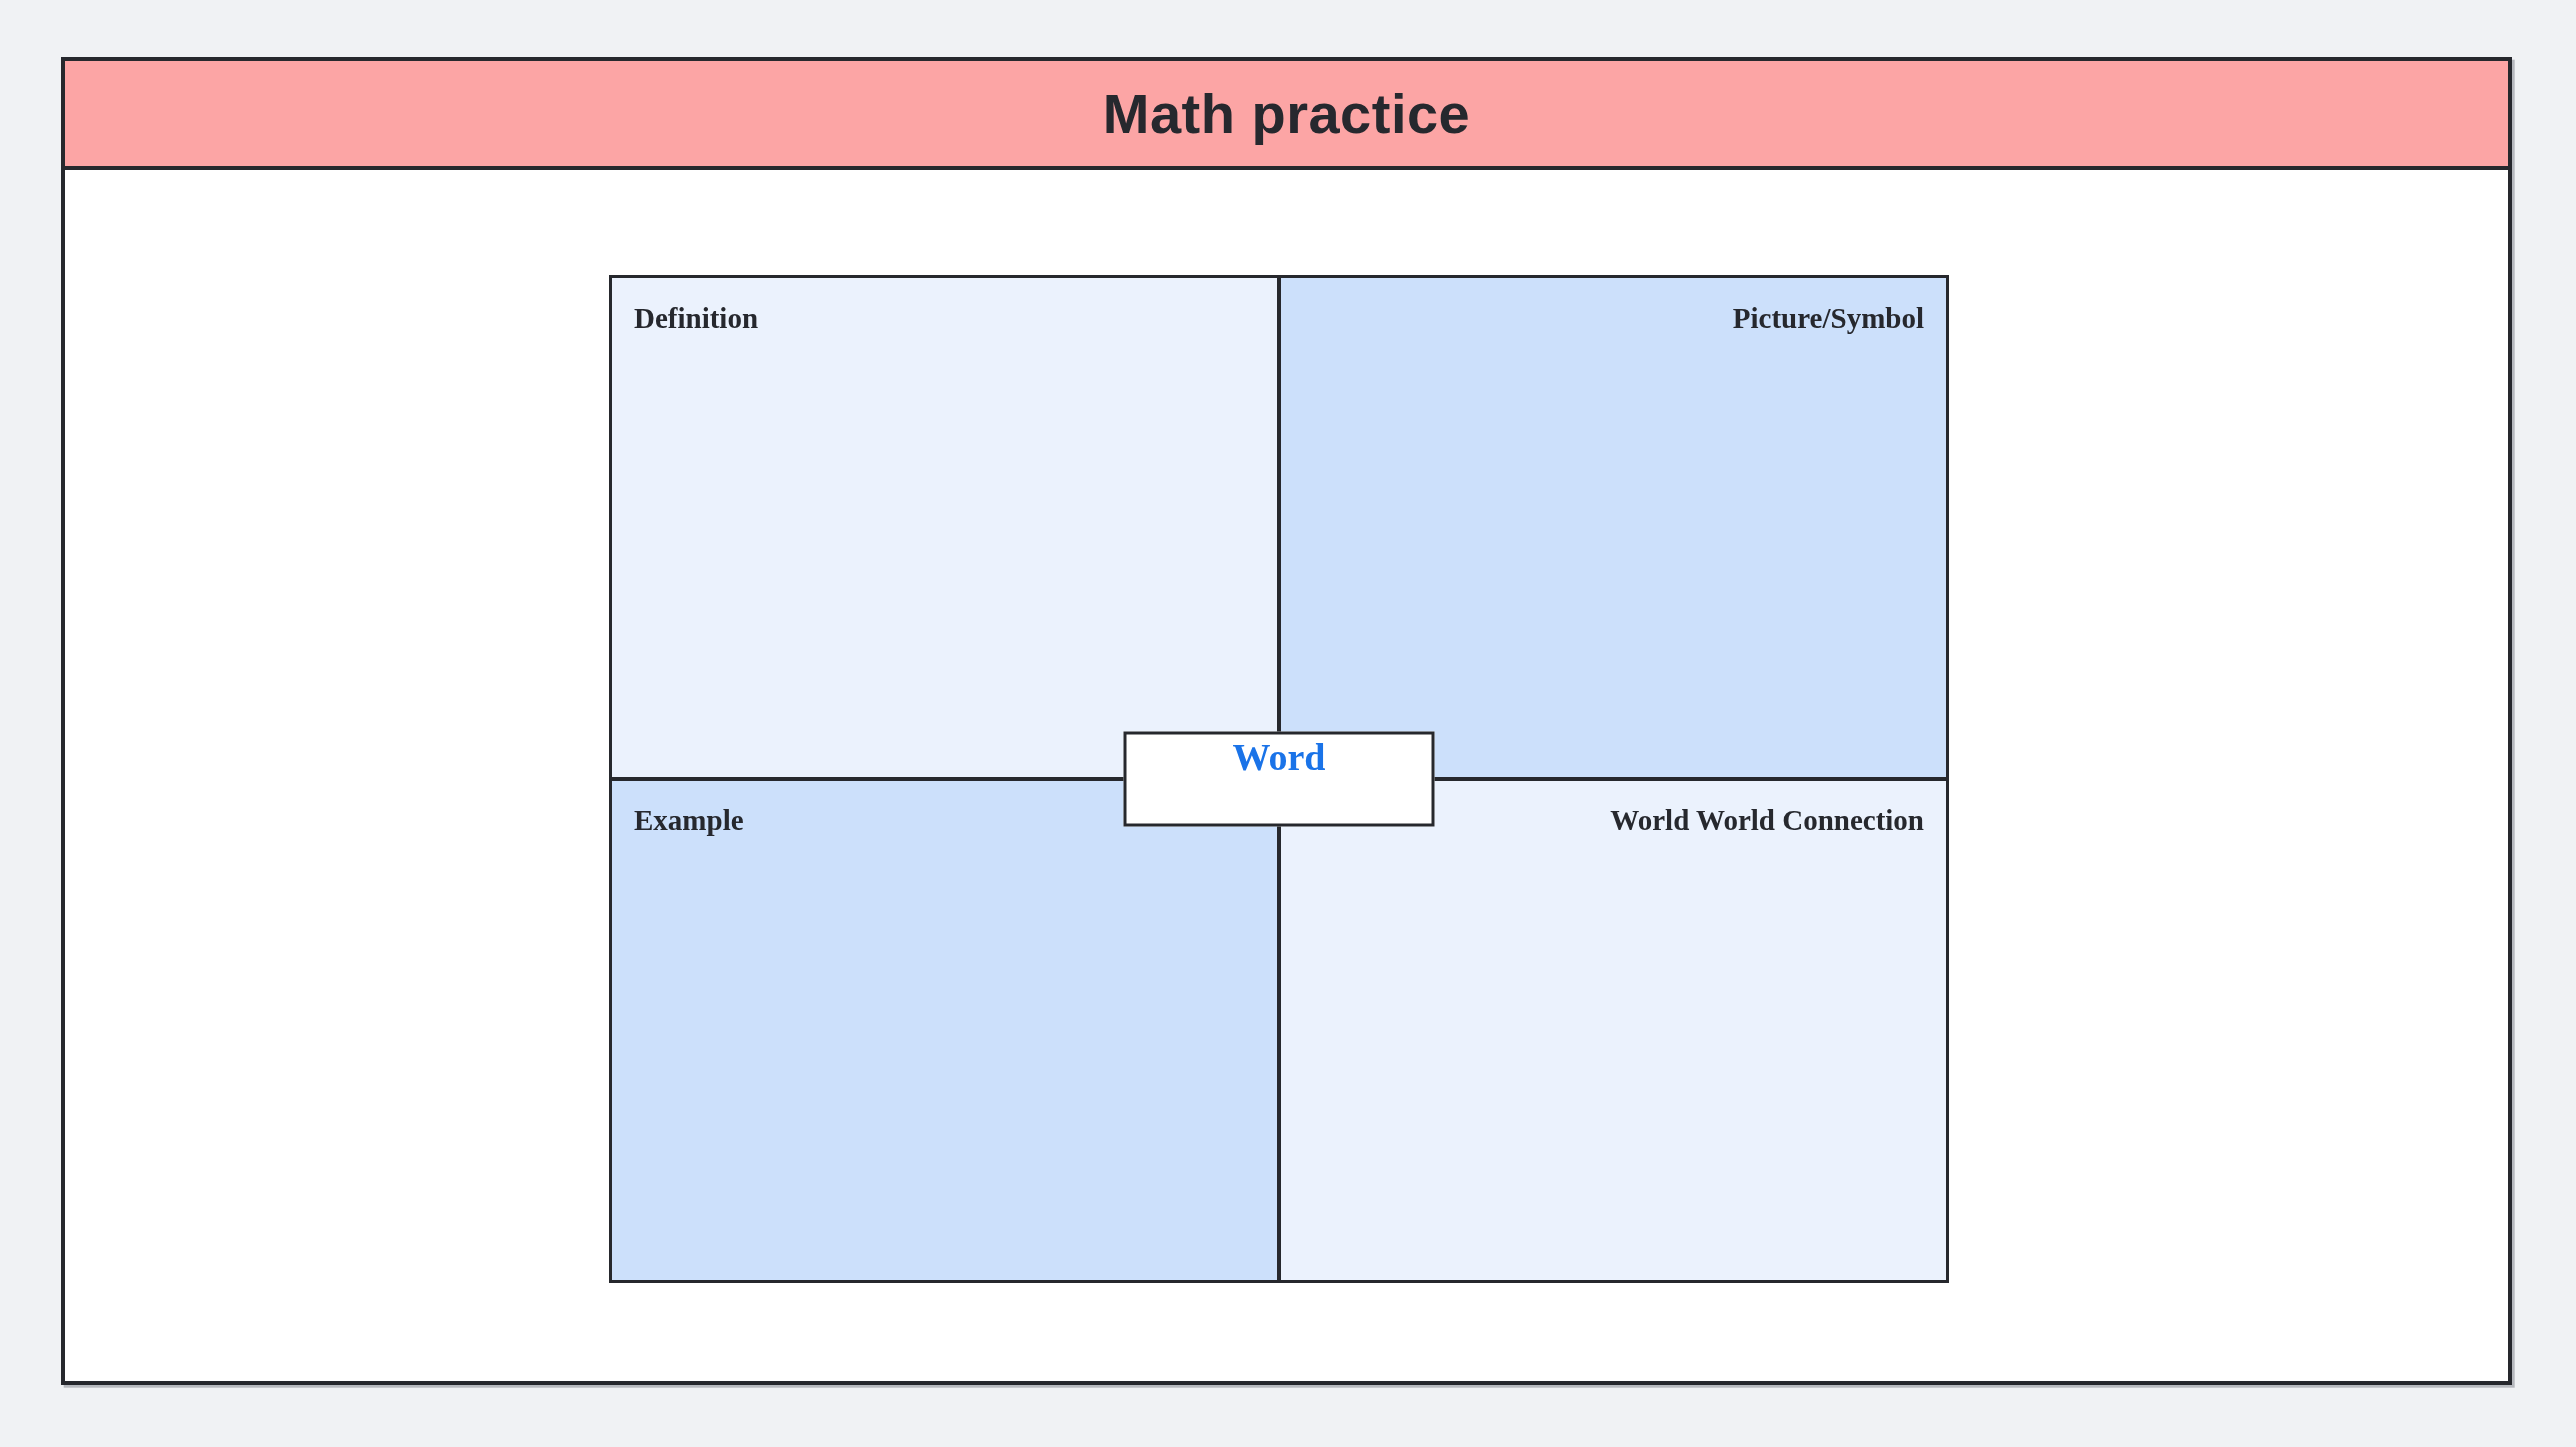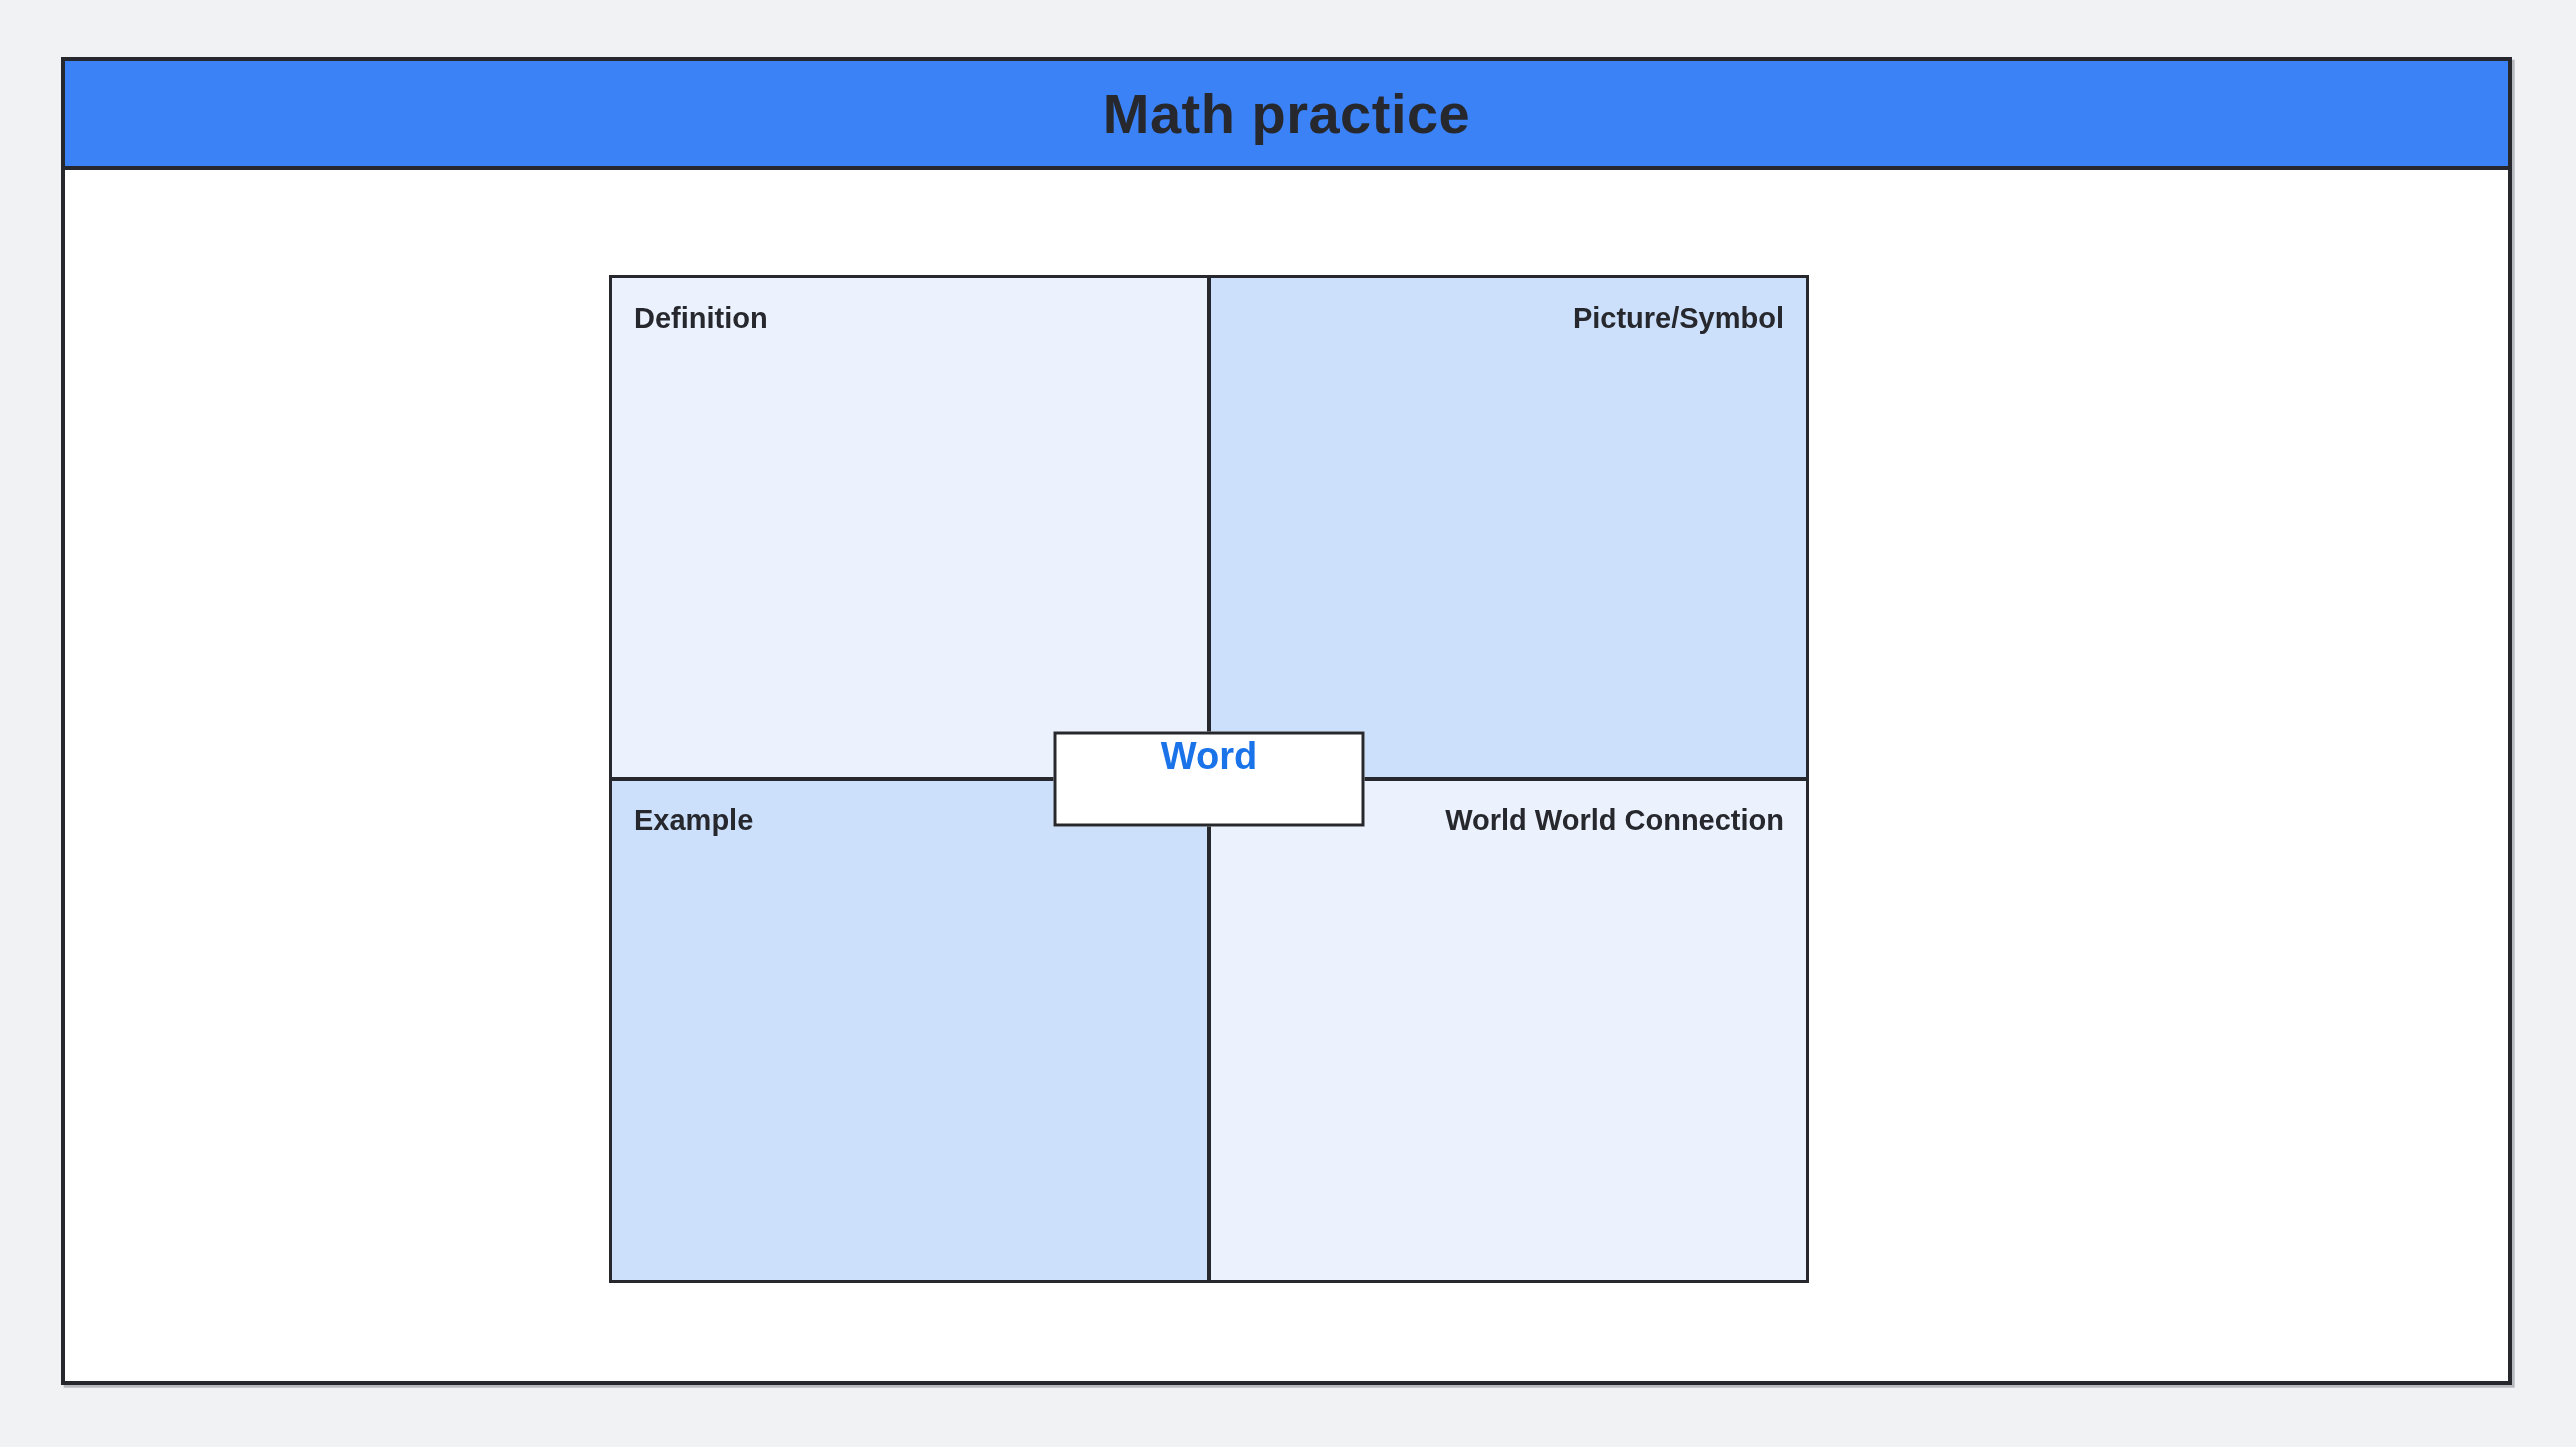--- a/index.html
+++ b/index.html
@@ -20,45 +20,46 @@
     top: 57px;
     width: 2451px;
     height: 1328px;
     box-sizing: border-box;
     background: #FFFFFF;
     border: 4.5px solid #26282D;
     box-shadow: 2.7px 2.7px 0 rgba(110, 116, 124, 0.45);
   }
   .title-bar {
     height: 105px;
-    background: #3b82f6;
+    background: #fca5a5;
     border-bottom: 4.5px solid #26282D;
     display: flex;
     align-items: center;
     justify-content: center;
   }
   .title-text {
     font-size: 56px;
     font-weight: bold;
     color: #26282E;
     letter-spacing: 0.5px;
   }
   .quad-grid {
     position: absolute;
     left: 544px;
     top: 214px;
-    width: 1200px;
+    width: 1340px;
     height: 1008px;
     box-sizing: border-box;
     border: 3.6px solid #26282D;
     background: #26282D;
     display: grid;
     grid-template-columns: 1fr 1fr;
     grid-template-rows: 1fr 1fr;
     gap: 3.6px;
+    font-family: Liberation Serif, serif;
   }
   .quad-cell {
     padding: 23.6px 22px;
     box-sizing: border-box;
     overflow: hidden;
   }
   .quad-cell.bg-light { background: #EBF2FD; }
   .quad-cell.bg-blue  { background: #CCE0FB; }
   .quad-cell.align-right { text-align: right; }
   .quad-label {

